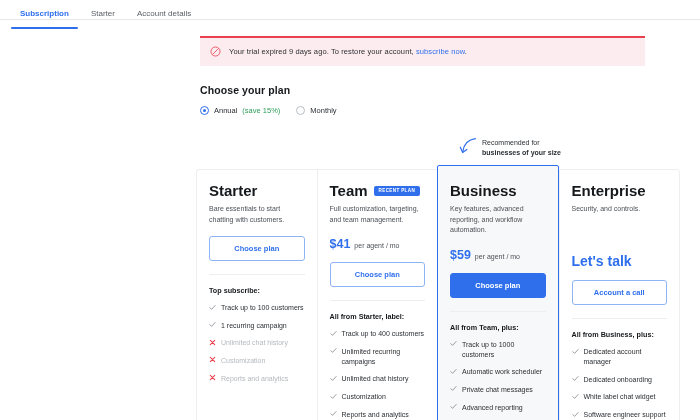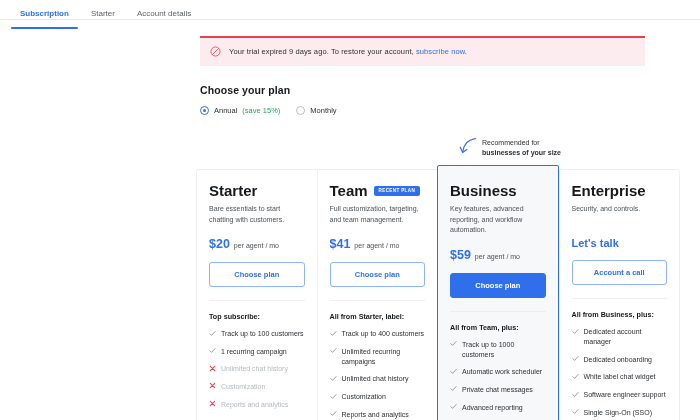--- a/index.html
+++ b/index.html
@@ -131,21 +131,21 @@
     padding: 2.5px 5px; border-radius: 2px; white-space: nowrap;
   }
   .plan-desc {
     margin-top: 5px;
     font-size: 7px; line-height: 1.5; color: #4b5056;
     min-height: 21px;
   }
   .price-row { margin-top: 12px; display: flex; align-items: baseline; gap: 4px; }
   .price { font-size: 12.5px; font-weight: 700; color: #2f6fec; }
   .price-unit { font-size: 7px; color: #4b5056; }
-  .talk { margin-top: 12px; font-size: 11px; font-weight: 700; color: #2f6fec; }
+  .talk { margin-top: 28px; font-size: 14px; font-weight: 700; color: #2f6fec; }
 
   .cta {
     margin-top: 11px;
     display: block; width: 100%;
     font-family: inherit;
     font-size: 7.5px; font-weight: 700;
     padding: 7px 0;
     border-radius: 3px;
     cursor: pointer;
     text-align: center;
@@ -214,24 +214,20 @@
       <span class="b">businesses of your size</span>
     </div>
   </div>
 
   <div class="plans" id="plans">
       <div class="plan">
         <div class="plan-head">
           <div class="plan-name">Starter</div>
         </div>
         <div class="plan-desc">Bare essentials to start chatting with customers.</div>
-        <div class="price-row">
-          <span class="price">$20</span>
-          <span class="price-unit">per agent / mo</span>
-        </div>
         <button class="cta">Choose plan</button>
         <div class="divider"></div>
         <div class="feat-title">Top subscribe:</div>
         <ul class="feat-list">
           <li class="feat">
             <svg class="mark" viewBox="0 0 12 12">
               <path d="M1.5 6.3 L4.4 9.2 L10.5 2.6" stroke="#6d747b" fill="none" stroke-width="1.2" stroke-linecap="round" stroke-linejoin="round"></path>
             </svg>
             <span>Track up to 100 customers</span>
           </li>

